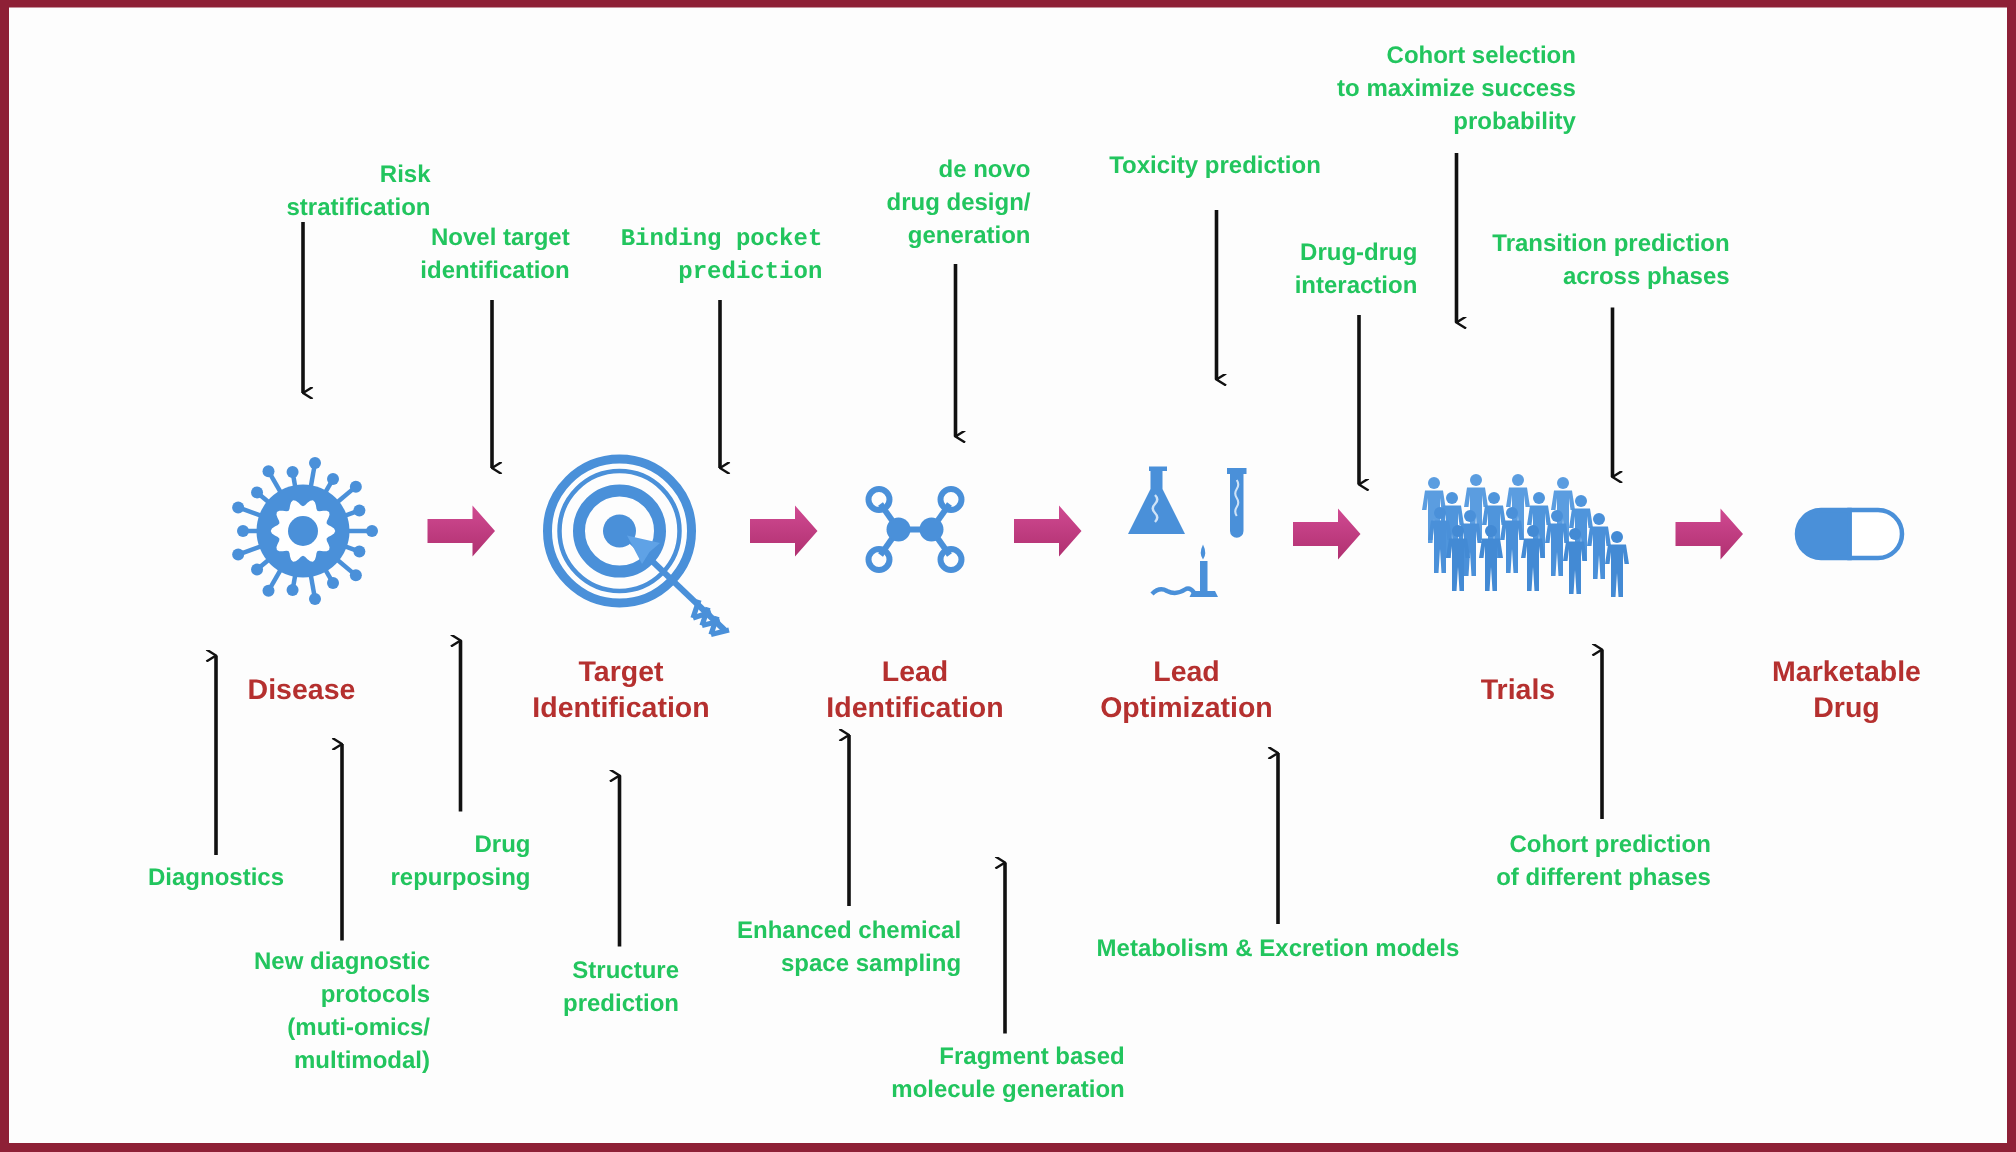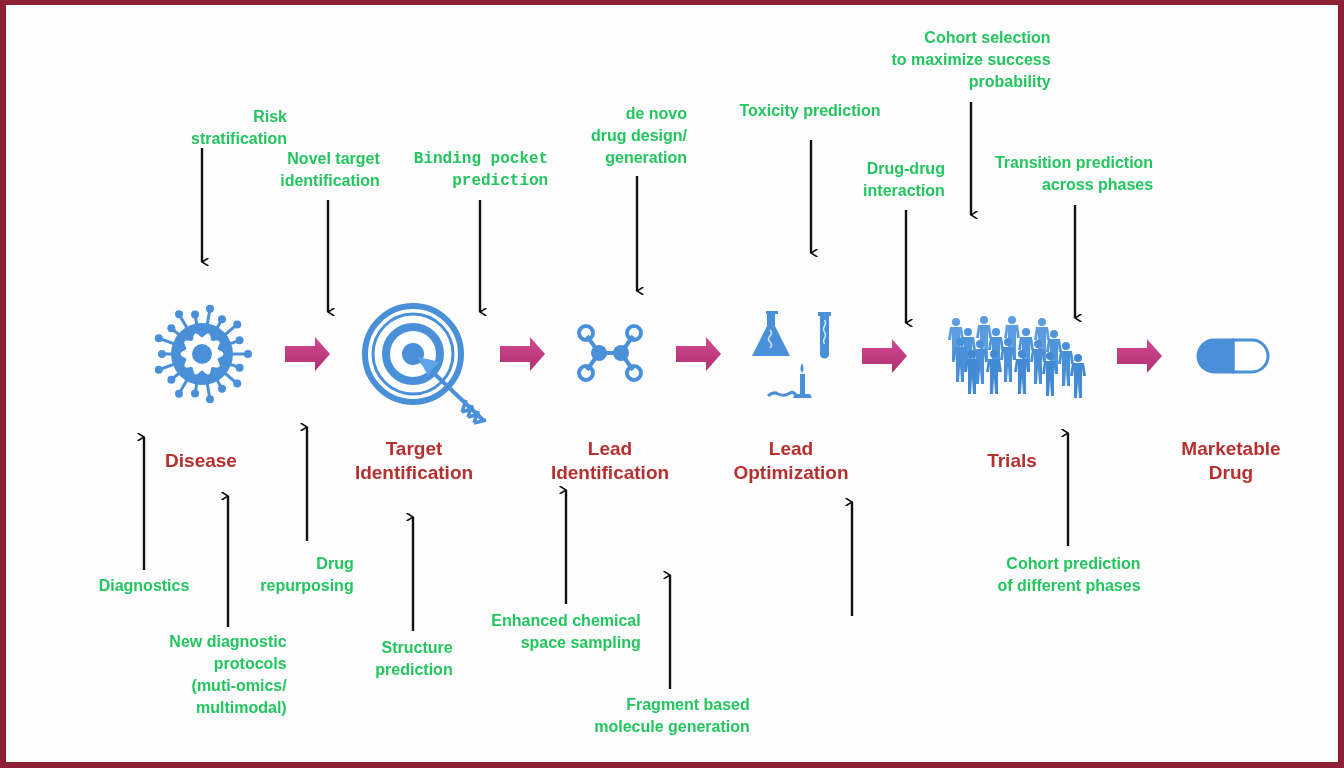--- a/index.html
+++ b/index.html
@@ -108,20 +108,21 @@
 </div>
 <div class="label" style="left:566px;top:610px;">
   <div class="line">Enhanced chemical</div>
   <div class="line">space sampling</div>
 </div>
 <div class="label" style="left:672px;top:694px;">
   <div class="line">Fragment based</div>
   <div class="line">molecule generation</div>
 </div>
 <div class="label" style="left:852px;top:622px;">
+  <div class="line">Metabolism &amp; Excretion models</div>
 </div>
 <div class="label" style="left:1069px;top:553px;">
   <div class="line">Cohort prediction</div>
   <div class="line">of different phases</div>
 </div>
 
 <svg class="layer" width="1344" height="768">
   <defs>
     <marker id="ah" viewBox="0 0 10 10" refX="5" refY="9" markerWidth="8" markerHeight="8" orient="auto-start-reverse" markerUnits="userSpaceOnUse">
       <path d="M0,1 L5,9 L10,1" fill="none" stroke="#111" stroke-width="2"></path>

